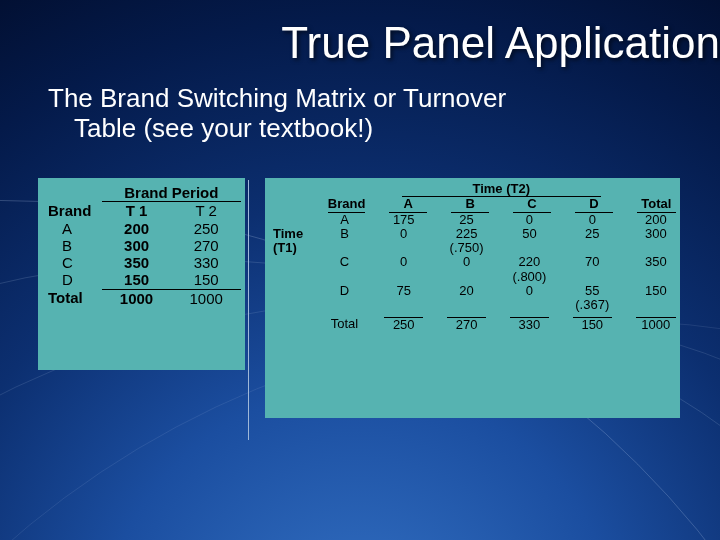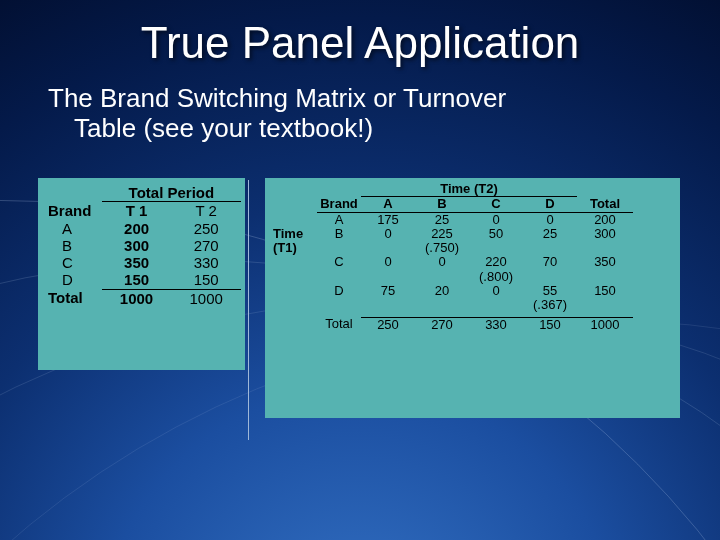--- a/index.html
+++ b/index.html
@@ -27,21 +27,21 @@
   .arc1 { width: 1800px; height: 1800px; left: -900px; top: 200px; }
   .arc2 { width: 1800px; height: 1800px; left: -700px; top: 260px; border-color: rgba(180,200,230,0.18); }
   .arc3 { width: 1800px; height: 1800px; left: -500px; top: 300px; border-color: rgba(180,200,230,0.15); }
   .arc4 { width: 1800px; height: 1800px; left: -300px; top: 320px; border-color: rgba(180,200,230,0.12); }
 
   .title {
     position: absolute;
     top: 18px;
     left: 0;
     width: 720px;
-    text-align: center;
+    text-align: right;
     font-size: 44px;
     color: #ffffff;
     text-shadow: 2px 2px 4px rgba(0,0,0,0.6);
   }
   .subtitle {
     position: absolute;
     top: 84px;
     left: 48px;
     right: 48px;
     font-size: 26px;
@@ -84,21 +84,21 @@
   .rule-top { border-top: 1.5px solid #000; }
   .rule-bottom { border-bottom: 1.5px solid #000; }
 
   
   .lt-row { display: flex; }
   .lt-c0 { width: 60px; text-align: left; padding-left: 6px; }
   .lt-c1 { width: 70px; font-weight: bold; }
   .lt-c2 { width: 70px; }
 
   
-  .rt-row { display: flex; }
+  .rt-row { display: flex; gap: 24px; }
   .rt-c0 { width: 48px; text-align: left; padding-left: 4px; }
   .rt-cb { width: 44px; }
   .rt-cA { width: 54px; }
   .rt-cB { width: 54px; }
   .rt-cC { width: 54px; }
   .rt-cD { width: 54px; }
   .rt-cT { width: 56px; }
 
   
   .vdiv {
@@ -124,21 +124,21 @@
   <div class="subtitle">
     <div>The Brand Switching Matrix or Turnover</div>
     <div class="indent">Table (see your textbook!)</div>
   </div>
 
   <div class="vdiv"></div>
 
   <div class="panel panel-left med2">
     <div class="lt-row">
       <span class="cell lt-c0"></span>
-      <span class="cell b rule-bottom" style="width:140px;">Total Period</span>
+      <span class="cell b rule-bottom" style="width:140px;">Brand Period</span>
     </div>
     <div class="lt-row">
       <span class="cell lt-c0 b">Brand</span>
       <span class="cell lt-c1">T 1</span>
       <span class="cell lt-c2">T 2</span>
     </div>
     <div class="lt-row">
       <span class="cell lt-c0" style="padding-left:20px;">A</span>
       <span class="cell lt-c1">200</span>
       <span class="cell lt-c2">250</span>

